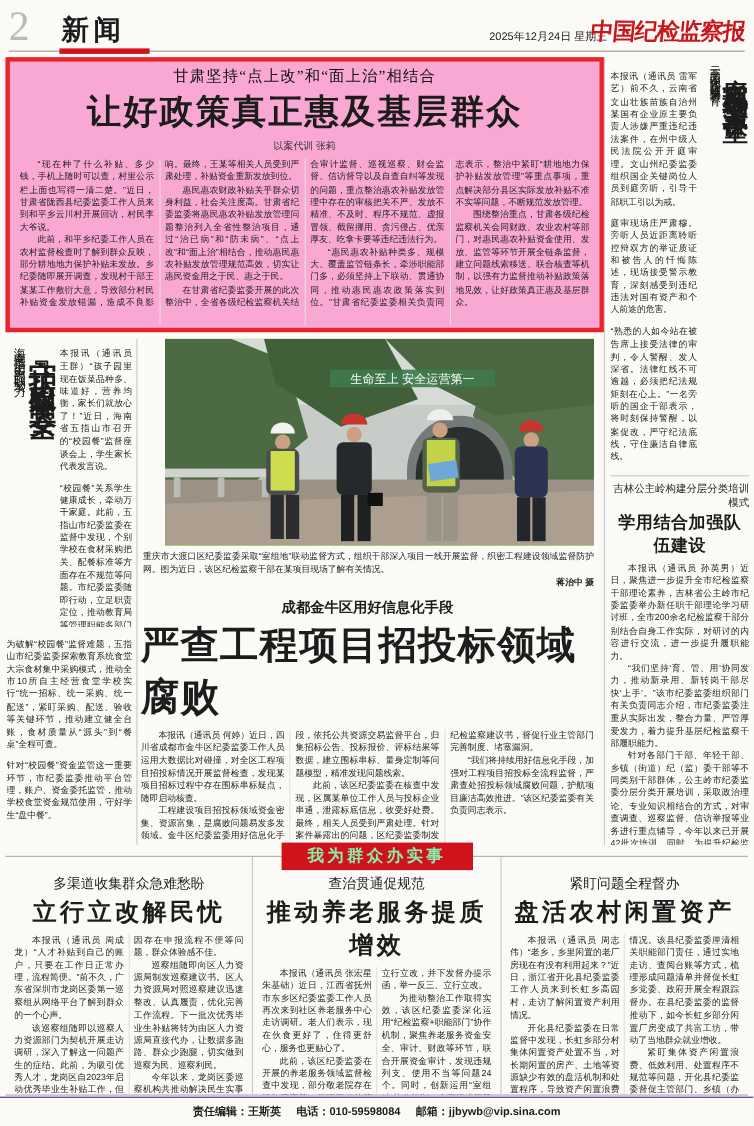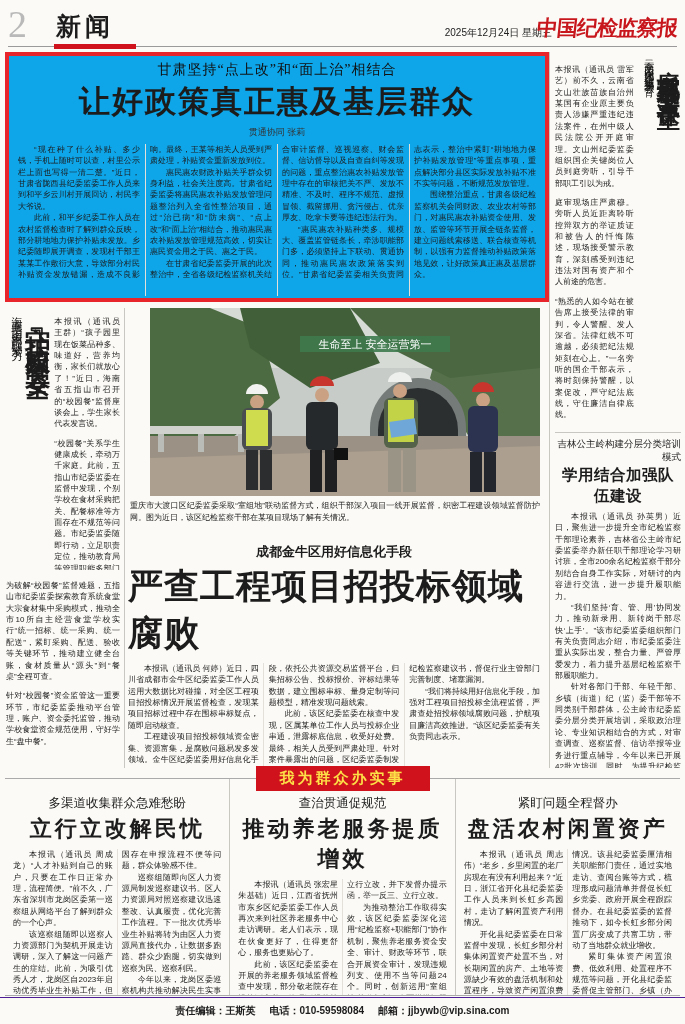--- a/index.html
+++ b/index.html
@@ -9,21 +9,21 @@
 
   
   .hdr{position:absolute;left:8px;top:4px;right:8px;height:42px;border-bottom:1px solid #9a9a9a;}
   .pagenum{position:absolute;left:0;top:0;font-size:38px;color:#b9b9b9;font-family:"Liberation Serif",serif;line-height:40px;}
   .section{position:absolute;left:48px;top:6px;font-size:25px;font-weight:bold;letter-spacing:4px;font-family:"Liberation Serif",serif;}
   .redbar{position:absolute;left:46px;bottom:-3px;width:82px;height:5px;background:#cf121b;}
   .hdr-date{position:absolute;right:125px;top:22px;font-size:10px;color:#222;}
   .masthead{position:absolute;right:0;top:10px;font-size:21px;font-weight:900;color:#c8161d;font-family:"Liberation Serif",serif;transform:skewX(-6deg);letter-spacing:-1px;}
 
   
-  .mainbox{position:absolute;left:5px;top:52px;width:544px;height:250px;border:4px solid #e8252b;box-sizing:border-box;background:#0ea5e9;padding:5px 9px 4px;overflow:hidden;}
+  .mainbox{position:absolute;left:5px;top:52px;width:544px;height:250px;border:4px solid #e8252b;box-sizing:border-box;background:#f9a8d4;padding:5px 9px 4px;overflow:hidden;}
   .kicker{text-align:center;font-size:14px;letter-spacing:1px;color:#111;}
   .mainhead{text-align:center;font-size:31px;font-weight:900;letter-spacing:2px;margin:2px 0 3px;}
   .byline{text-align:center;font-size:9px;color:#333;margin-bottom:5px;}
   .cols4{column-count:4;column-gap:10px;column-rule:1px solid #e3e0da;font-size:8px;line-height:1.42;text-align:justify;height:152px;overflow:hidden;}
   .cols4 p,.cols3 p,.cols2 p,.col1 p{margin:0;text-indent:2em;}
 
   
   .vrule{position:absolute;width:1px;background:#c9c7c2;}
   .hrule{position:absolute;height:1px;background:#c9c7c2;}
 
@@ -55,21 +55,21 @@
   .yn-kick{font-size:10px;letter-spacing:2px;margin-left:3px;color:#111;}
 
   
   .jilin{position:absolute;left:555px;top:438px;width:126px;height:330px;overflow:hidden;}
   .jl-kick{text-align:right;font-size:9.5px;margin-bottom:1px;}
   .jl-head{text-align:center;font-size:15.5px;font-weight:900;letter-spacing:0.5px;margin-bottom:4px;}
   .col1{font-size:8px;line-height:1.42;text-align:justify;height:282px;overflow:hidden;}
 
   
   .bottom{position:absolute;left:5px;top:778px;width:675px;height:216px;border-top:1px solid #aaa;border-bottom:1px solid #aaa;display:flex;}
-  .banner{position:absolute;left:50%;top:-13px;transform:translateX(-50%);background:#cf121b;color:#fde047;font-size:15px;font-weight:bold;letter-spacing:3px;padding:3px 24px;}
+  .banner{position:absolute;left:50%;top:-13px;transform:translateX(-50%);background:#cf121b;color:#86efac;font-size:15px;font-weight:bold;letter-spacing:3px;padding:3px 24px;}
   .b-art{flex:1;padding:16px 8px 4px;overflow:hidden;}
   .b-art + .b-art{border-left:1px solid #c9c7c2;}
   .b-kick{text-align:center;font-size:12.5px;margin-bottom:2px;}
   .b-head{text-align:center;font-size:22px;font-weight:900;letter-spacing:3px;margin-bottom:5px;}
   .cols2{column-count:2;column-gap:9px;column-rule:1px solid #e3e0da;font-size:8px;line-height:1.42;text-align:justify;height:156px;overflow:hidden;}
 
   
   .footer{position:absolute;left:0;right:0;bottom:0;height:26px;border-top:1px solid #4c1d95;background:#fbfaf6;
           display:flex;align-items:center;justify-content:center;font-size:10px;font-weight:bold;gap:14px;}
 </style>
@@ -85,21 +85,21 @@
     <div class="hdr-date">
       <span>2025年12月24日</span>
       <span>星期三</span>
     </div>
     <div class="masthead">中国纪检监察报</div>
   </div>
 
   <div class="mainbox">
     <div class="kicker serif">甘肃坚持“点上改”和“面上治”相结合</div>
     <div class="mainhead serif">让好政策真正惠及基层群众</div>
-    <div class="byline">贯通协同 张莉</div>
+    <div class="byline">以案代训 张莉</div>
     <div class="cols4">
       <p>“现在种了什么补贴、多少钱，手机上随时可以查，村里公示栏上面也写得一清二楚。”近日，甘肃省陇西县纪委监委工作人员来到和平乡云川村开展回访，村民李大爷说。</p>
       <p>此前，和平乡纪委工作人员在农村监督检查时了解到群众反映，部分耕地地力保护补贴未发放。乡纪委随即展开调查，发现村干部王某某工作敷衍大意，导致部分村民补贴资金发放错漏，造成不良影响。最终，王某等相关人员受到严肃处理，补贴资金重新发放到位。</p>
       <p>惠民惠农财政补贴关乎群众切身利益，社会关注度高。甘肃省纪委监委将惠民惠农补贴发放管理问题整治列入全省性整治项目，通过“治已病”和“防未病”、“点上改”和“面上治”相结合，推动惠民惠农补贴发放管理规范高效，切实让惠民资金用之于民、惠之于民。</p>
       <p>在甘肃省纪委监委开展的此次整治中，全省各级纪检监察机关结合审计监督、巡视巡察、财会监督、信访督导以及自查自纠等发现的问题，重点整治惠农补贴发放管理中存在的审核把关不严、发放不精准、不及时、程序不规范、虚报冒领、截留挪用、贪污侵占、优亲厚友、吃拿卡要等违纪违法行为。</p>
       <p>“惠民惠农补贴种类多、规模大、覆盖监管链条长，牵涉职能部门多，必须坚持上下联动、贯通协同，推动惠民惠农政策落实到位。”甘肃省纪委监委相关负责同志表示，整治中紧盯“耕地地力保护补贴发放管理”等重点事项，重点解决部分县区实际发放补贴不准不实等问题，不断规范发放管理。</p>
       <p>围绕整治重点，甘肃各级纪检监察机关会同财政、农业农村等部门，对惠民惠农补贴资金使用、发放、监管等环节开展全链条监督，建立问题线索移送、联合核查等机制，以强有力监督推动补贴政策落地见效，让好政策真正惠及基层群众。</p>
     </div>
   </div>
 
@@ -179,20 +179,21 @@
         <path d="M322 84 a11 10 0 0 1 22 0 z" fill="#c8352c"></path>
         <circle cx="333" cy="92" r="7" fill="#caa182"></circle>
         <rect x="318" y="98" width="30" height="46" rx="6" fill="#2b3350"></rect>
         <rect x="320" y="144" width="12" height="40" fill="#23262c"></rect>
         <rect x="334" y="144" width="12" height="40" fill="#23262c"></rect>
       </g>
     </svg>
   </div>
   <div class="caption">
     <span>重庆市大渡口区纪委监委采取“室组地”联动监督方式，组织干部深入项目一线开展监督，织密工程建设领域监督防护网。图为近日，该区纪检监察干部在某项目现场了解有关情况。</span>
+    <div class="credit">蒋治中 摄</div>
   </div>
 
   <div class="chengdu">
     <div class="cd-kick serif">成都金牛区用好信息化手段</div>
     <div class="cd-head serif">严查工程项目招投标领域腐败</div>
     <div class="cols3">
       <p>本报讯（通讯员 何婷）近日，四川省成都市金牛区纪委监委工作人员运用大数据比对碰撞，对全区工程项目招投标情况开展监督检查，发现某项目招标过程中存在围标串标疑点，随即启动核查。</p>
       <p>工程建设项目招投标领域资金密集、资源富集，是腐败问题易发多发领域。金牛区纪委监委用好信息化手段，依托公共资源交易监督平台，归集招标公告、投标报价、评标结果等数据，建立围标串标、量身定制等问题模型，精准发现问题线索。</p>
       <p>此前，该区纪委监委在核查中发现，区属某单位工作人员与投标企业串通，泄露标底信息，收受好处费。最终，相关人员受到严肃处理。针对案件暴露出的问题，区纪委监委制发纪检监察建议书，督促行业主管部门完善制度、堵塞漏洞。</p>
       <p>“我们将持续用好信息化手段，加强对工程项目招投标全流程监督，严肃查处招投标领域腐败问题，护航项目廉洁高效推进。”该区纪委监委有关负责同志表示。</p>

